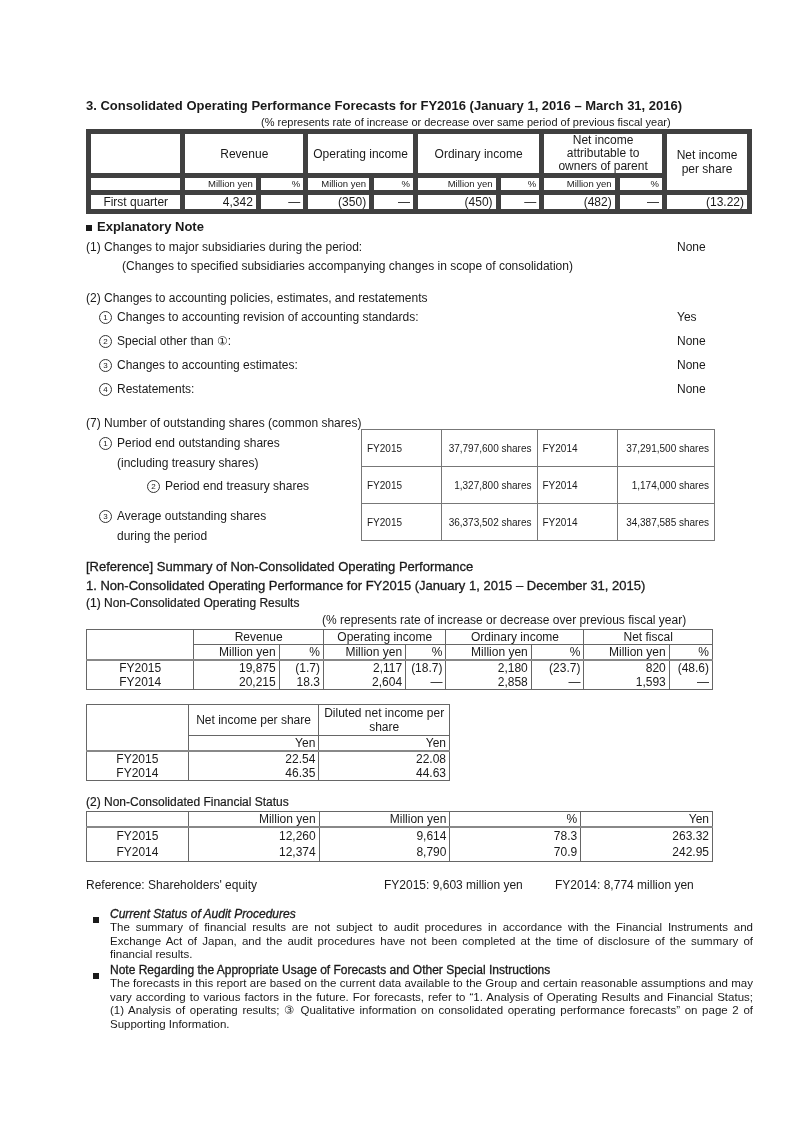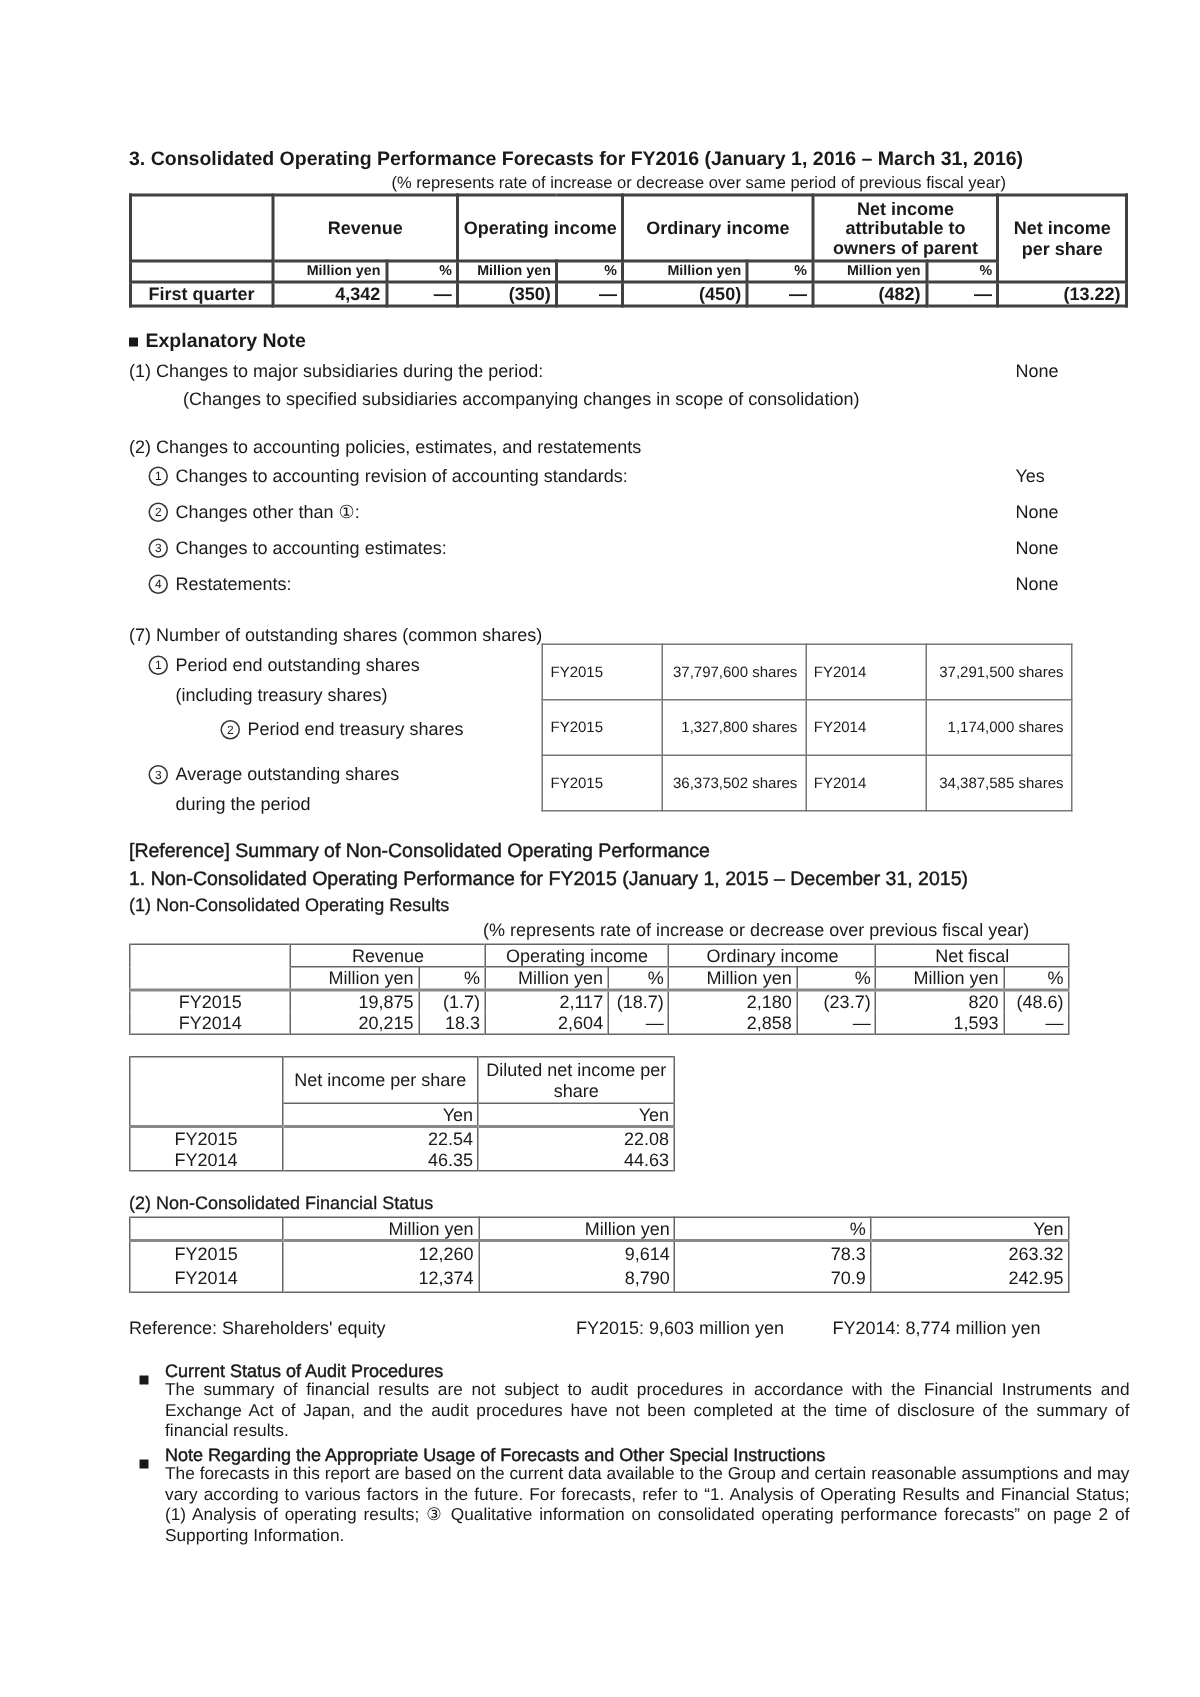--- a/index.html
+++ b/index.html
@@ -4,21 +4,21 @@
 <style>
   html, body { margin:0; padding:0; background:#ffffff; }
   body { width:800px; height:1131px; position:relative; overflow:hidden;
          font-family:"Liberation Sans", sans-serif; color:#1a1a1a; font-size:12px; }
   .abs { position:absolute; }
   .h-title { font-size:13px; font-weight:bold; white-space:nowrap; }
   .note { font-size:11px; white-space:nowrap; }
   .txt { font-size:12px; white-space:nowrap; }
   table { border-collapse:collapse; position:absolute; }
   td { padding:0 3px; white-space:nowrap; }
-  .t1 td { border:2px solid #404040; font-size:12px;font-weight:bold; }
+  .t1 td { border:5px solid #404040; font-size:12px; }
   .t1 .unit td, .unit td { font-size:9.5px; height:12px; line-height:12px; }
   .r { text-align:right; }
   .c { text-align:center; }
   
   .t2 { border:1px solid #666; }
   .t2 td { border-left:1px solid #666; border-right:1px solid #666; font-size:12px; height:14px; line-height:14px; }
   .t2 tr.unit td { border-top:1px solid #666; border-bottom:2px solid #888; }
   .t3 td { border:1px solid #777; font-size:10px; padding:0 5px; }
   .t3 tr { height:37px; }
   .circ { display:inline-block; width:11px; height:11px; border:1px solid #333; border-radius:50%;
@@ -84,21 +84,21 @@
 
 <div class="abs txt" style="left:86px;top:240px;">(1) Changes to major subsidiaries during the period:</div>
 <div class="abs txt" style="left:677px;top:240px;">None</div>
 <div class="abs txt" style="left:122px;top:259px;">(Changes to specified subsidiaries accompanying changes in scope of consolidation)</div>
 
 <div class="abs txt" style="left:86px;top:291px;">(2) Changes to accounting policies, estimates, and restatements</div>
 
 <div class="abs txt" style="left:99px;top:310px;"><span class="circ">1</span><span>Changes to accounting revision of accounting standards:</span></div>
 <div class="abs txt" style="left:677px;top:310px;">Yes</div>
 
-<div class="abs txt" style="left:99px;top:334px;"><span class="circ">2</span><span>Changes other than ①:</span></div>
+<div class="abs txt" style="left:99px;top:334px;"><span class="circ">2</span><span>Special other than ①:</span></div>
 <div class="abs txt" style="left:677px;top:334px;">None</div>
 
 <div class="abs txt" style="left:99px;top:358px;"><span class="circ">3</span><span>Changes to accounting estimates:</span></div>
 <div class="abs txt" style="left:677px;top:358px;">None</div>
 
 <div class="abs txt" style="left:99px;top:382px;"><span class="circ">4</span><span>Restatements:</span></div>
 <div class="abs txt" style="left:677px;top:382px;">None</div>
 
 <div class="abs txt" style="left:86px;top:416px;">(7) Number of outstanding shares (common shares)</div>
 
@@ -261,18 +261,18 @@
     <td class="r">242.95</td>
   </tr>
 </tbody>
   </table>
 
 <div class="abs txt" style="left:86px;top:878px;">Reference:  Shareholders' equity</div>
 <div class="abs txt" style="left:384px;top:878px;">FY2015:  9,603  million yen</div>
 <div class="abs txt" style="left:555px;top:878px;">FY2014:  8,774  million yen</div>
 
 <div class="abs" style="left:93px;top:912px;"><span class="sq"></span></div>
-<div class="abs txt" style="left:110px;top:907px;-webkit-text-stroke:0.3px #1a1a1a;">Current Status of Audit Procedures</div>
+<div class="abs txt" style="left:110px;top:907px;font-style:italic;-webkit-text-stroke:0.3px #1a1a1a;">Current Status of Audit Procedures</div>
 <div class="abs para" style="left:110px;top:921px;">The summary of financial results are not subject to audit procedures in accordance with the Financial Instruments and Exchange Act of Japan, and the audit procedures have not been completed at the time of disclosure of the summary of financial results.</div>
 
 <div class="abs" style="left:93px;top:968px;"><span class="sq"></span></div>
 <div class="abs txt" style="left:110px;top:963px;-webkit-text-stroke:0.3px #1a1a1a;">Note Regarding the Appropriate Usage of Forecasts and Other Special Instructions</div>
 <div class="abs para" style="left:110px;top:977px;">The forecasts in this report are based on the current data available to the Group and certain reasonable assumptions and may vary according to various factors in the future. For forecasts, refer to “1. Analysis of Operating Results and Financial Status; (1) Analysis of operating results; ③ Qualitative information on consolidated operating performance forecasts” on page 2 of Supporting Information.</div>
 
 </body></html>

